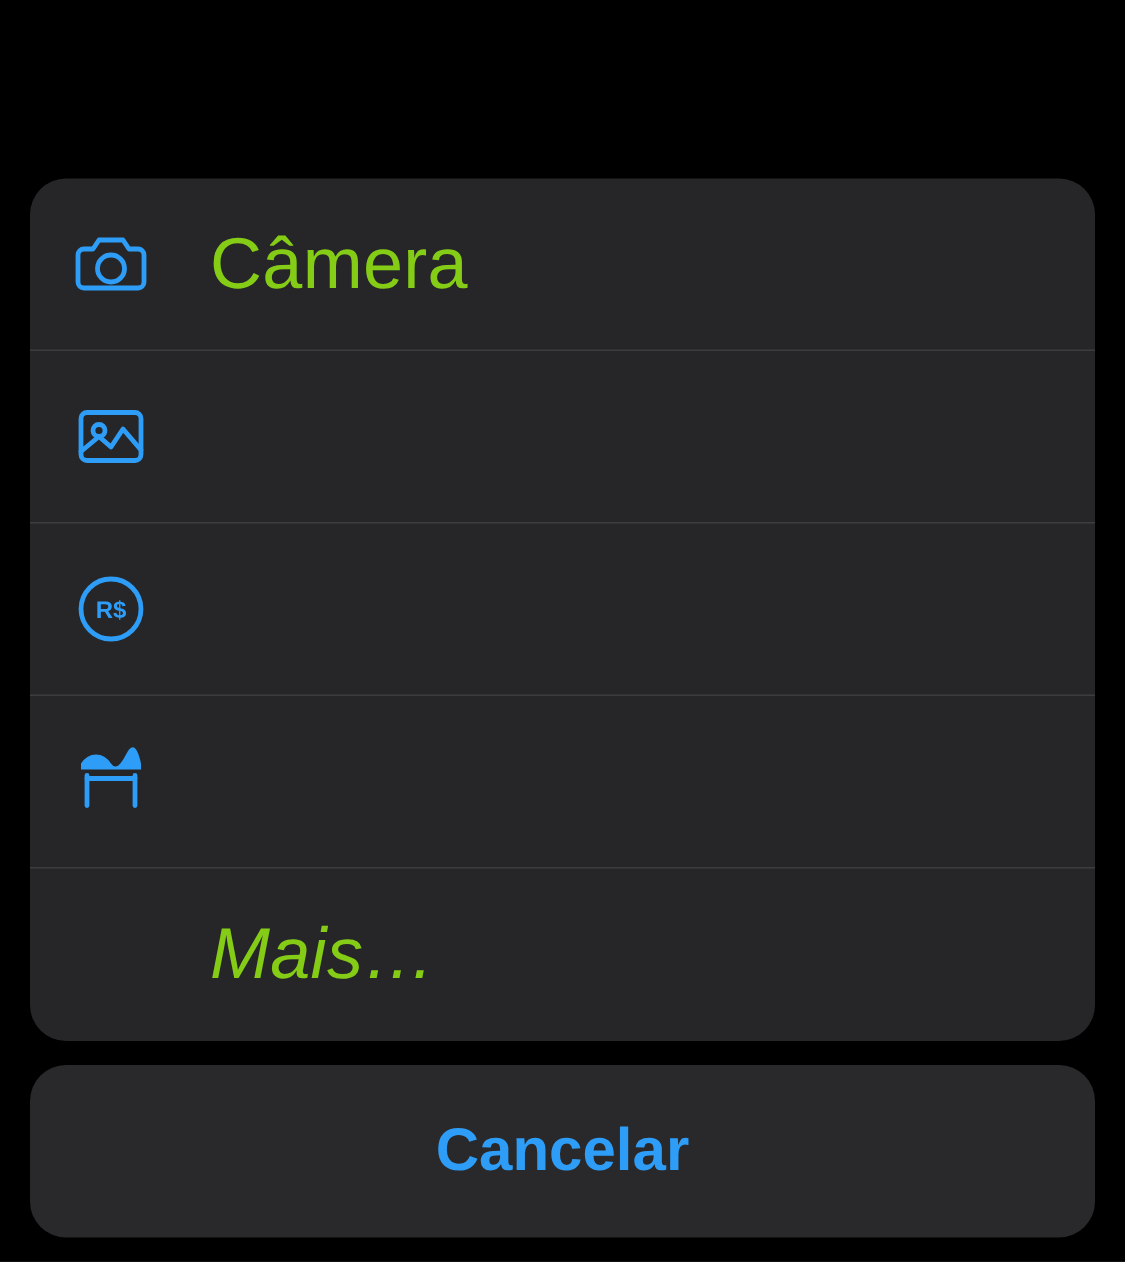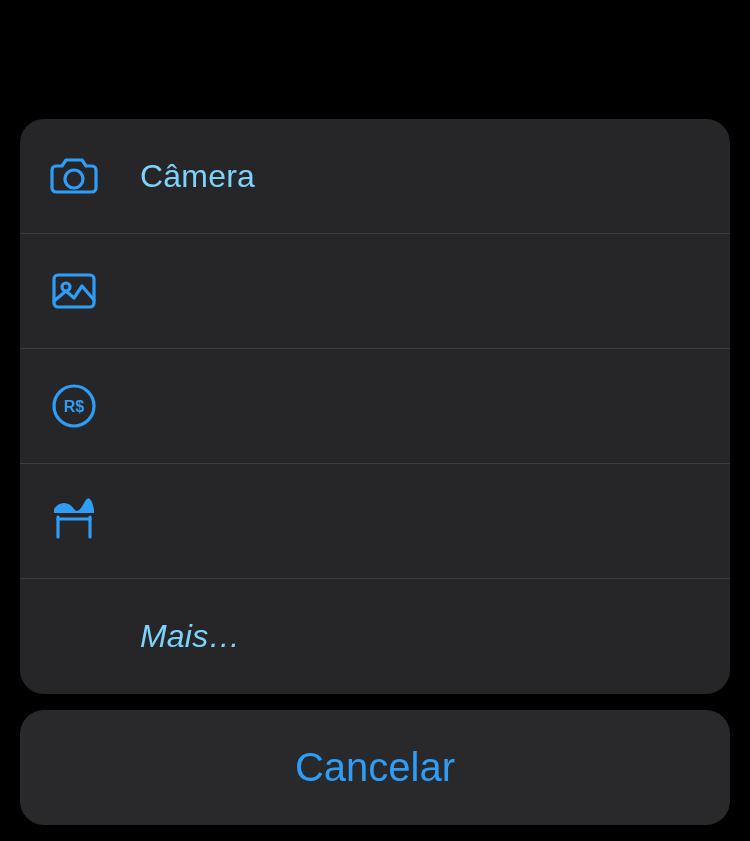--- a/index.html
+++ b/index.html
@@ -25,36 +25,36 @@
       cursor: pointer;
     }
     .menu-item:last-child { border-bottom: none; font-style: italic; }
     .icon-cell {
       width: 90px;
       display: flex; align-items: center; justify-content: flex-start;
     }
     .icon-cell svg { width: 48px; height: 48px; flex: 0 0 auto; }
     .icon-blue { color: #2e9df7; }
     .label {
-      font-size: 32px;
-      color: #7dd3fc;
+      font-size: 48px;
+      color: #84cc16;
       font-weight: 400;
       letter-spacing: 0.2px;
     }
     .cancel-btn {
       background: rgba(44,44,46,0.94);
       border-radius: 24px;
       margin: 0 20px 16px 20px;
       height: 115px;
       display: flex; align-items: center; justify-content: center;
       cursor: pointer;
     }
     .cancel-label {
       font-size: 40px;
-      font-weight: 400;
+      font-weight: 700;
       color: #2e9df7;
     }
   </style>
 </head>
 <body>
 
 <div class="sheet">
 
   <div class="menu-item">
     <span class="icon-cell icon-blue">

